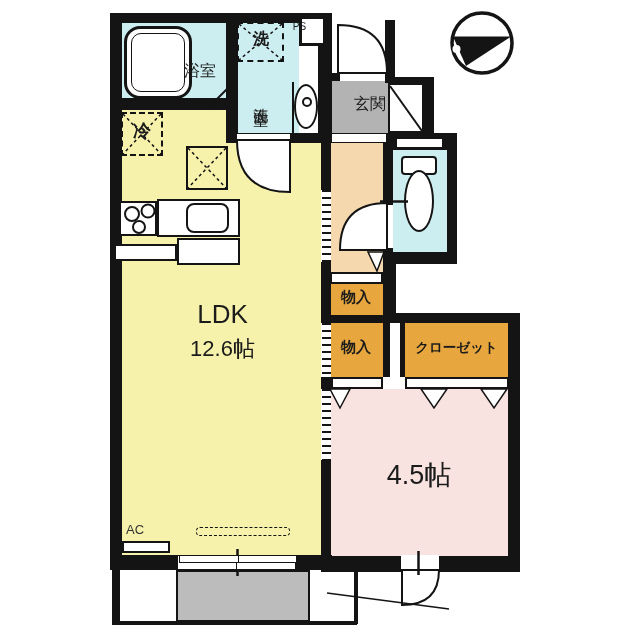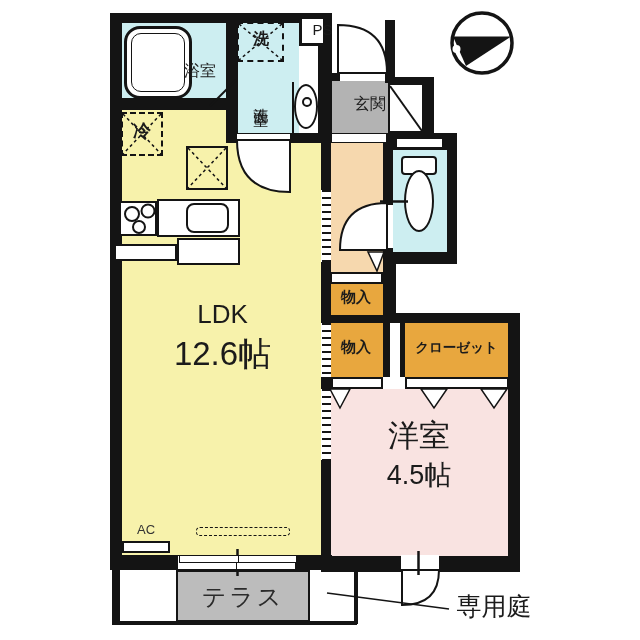--- a/index.html
+++ b/index.html
@@ -161,27 +161,24 @@
     <g>
       <circle cx="482" cy="43" r="30" fill="#ffffff" stroke="#141414" stroke-width="3.5"></circle>
       <polygon points="453,36.5 511,36.5 466,66" fill="#141414"></polygon>
       <circle cx="456.5" cy="49" r="4" fill="#ffffff"></circle>
     </g>
   </svg>
 
   <div class="lbl" style="left:170px;top:63px;width:60px;font-size:16px;">浴室</div>
   <div class="lbl" style="left:243px;top:31px;width:36px;font-size:16px;font-weight:bold;">洗</div>
   <div class="lbl vtext" style="left:253px;top:63px;height:72px;font-size:15px;">洗面室</div>
-  <div class="lbl" style="left:309px;top:22px;width:27px;font-size:15px;">PS</div>
+  <div class="lbl" style="left:286px;top:22px;width:27px;font-size:10px;">PS</div>
   <div class="lbl" style="left:332px;top:96px;width:76px;font-size:16px;">玄関</div>
   <div class="lbl" style="left:121px;top:122px;width:42px;font-size:18px;font-weight:bold;">冷</div>
   <div class="lbl" style="left:150px;top:301px;width:145px;font-size:26px;">LDK</div>
-  <div class="lbl" style="left:150px;top:337px;width:145px;font-size:33px;">12.6帖</div>
+  <div class="lbl" style="left:150px;top:337px;width:145px;font-size:22px;">12.6帖</div>
   <div class="lbl" style="left:329px;top:289px;width:54px;font-size:15px;font-weight:bold;">物入</div>
   <div class="lbl" style="left:329px;top:339px;width:54px;font-size:15px;font-weight:bold;">物入</div>
   <div class="lbl" style="left:405px;top:341px;width:103px;font-size:13.5px;font-weight:bold;">クローゼット</div>
-  <div class="lbl" style="left:358px;top:420px;width:122px;font-size:31px;">洋室</div>
   <div class="lbl" style="left:358px;top:461px;width:122px;font-size:27px;">4.5帖</div>
-  <div class="lbl" style="left:126px;top:523px;width:40px;font-size:13px;text-align:center;color:#333;">AC</div>
-  <div class="lbl" style="left:186px;top:584px;width:114px;font-size:24px;letter-spacing:3px;color:#2b2b2b;">テラス</div>
-  <div class="lbl" style="left:446px;top:593px;width:96px;font-size:25px;">専用庭</div>
+  <div class="lbl" style="left:126px;top:523px;width:40px;font-size:13px;text-align:left;color:#333;">AC</div>
 
 </div>
 
 </body></html>

